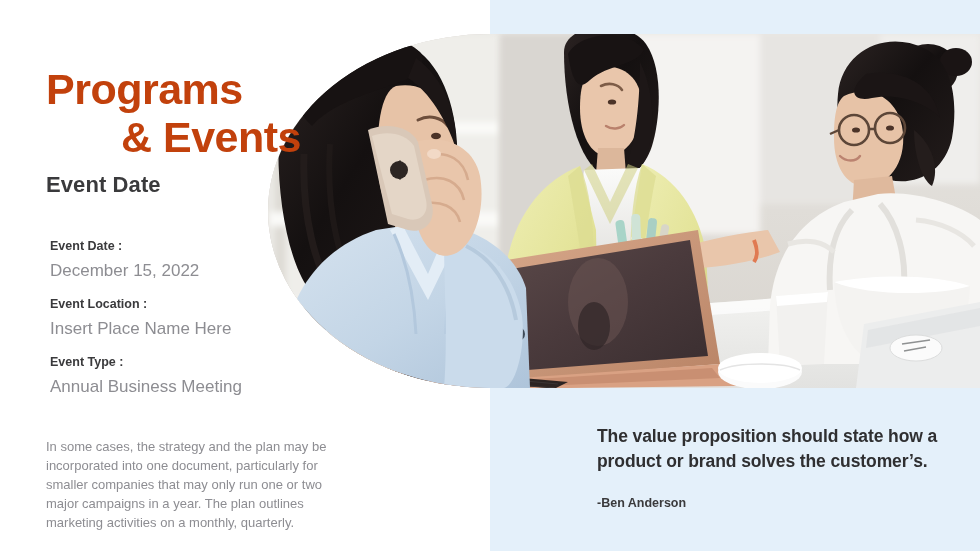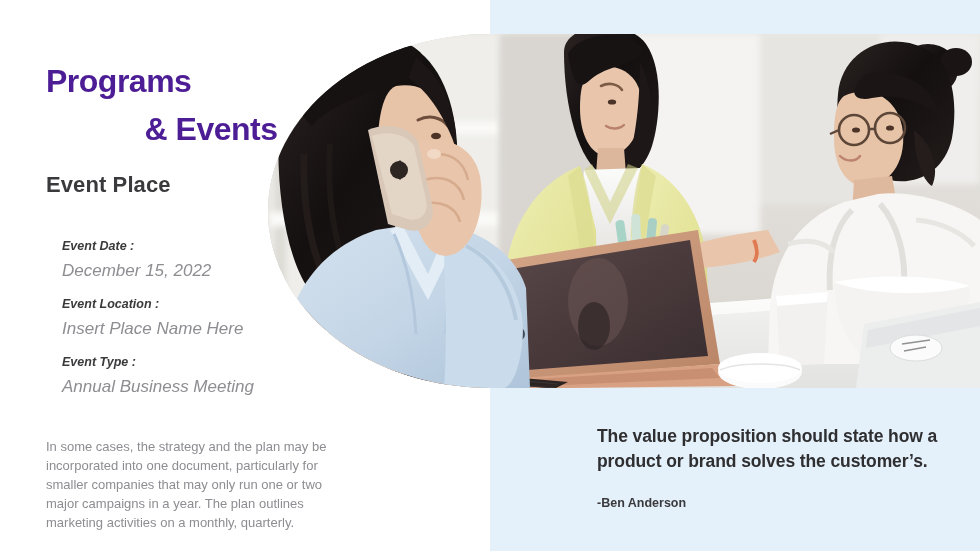--- a/index.html
+++ b/index.html
@@ -39,44 +39,43 @@
     top: 0;
     width: 330px;
     height: 551px;
   }
 
   .headline {
     position: absolute;
     left: 0;
     top: 36px;
     width: 330px;
-    font-size: 32px;
+    font-size: 43px;
     line-height: 48px;
     font-weight: 700;
-    color: #4c1d95;
+    color: #c2410c;
     letter-spacing: -0.5px;
   }
   .headline .l2 { display: block; text-align: center; }
 
   .event-title {
     position: absolute;
     left: 0;
     top: 172px;
     font-size: 22px;
     font-weight: 600;
     color: #3a3a3c;
     letter-spacing: 0.1px;
   }
 
   .meta {
     position: absolute;
-    left: 16px;
+    left: 4px;
     top: 238px;
     width: 330px;
-    font-style: italic;
   }
   .meta-label {
     font-size: 12.5px;
     font-weight: 700;
     color: #3a3a3c;
     line-height: 16px;
     margin-bottom: 9px;
   }
   .meta-value {
     font-size: 17px;
@@ -389,21 +388,21 @@
     </svg>
   </div>
 
   <div class="left-col">
 
     <h1 class="headline">
       <span>Programs</span>
       <span class="l2">&amp; Events</span>
     </h1>
 
-    <div class="event-title">Event Place</div>
+    <div class="event-title">Event Date</div>
 
     <div class="meta">
       <div class="meta-label">Event Date :</div>
       <div class="meta-value">December 15, 2022</div>
 
       <div class="meta-label">Event Location :</div>
       <div class="meta-value">Insert Place Name Here</div>
 
       <div class="meta-label">Event Type :</div>
       <div class="meta-value">Annual Business Meeting</div>

